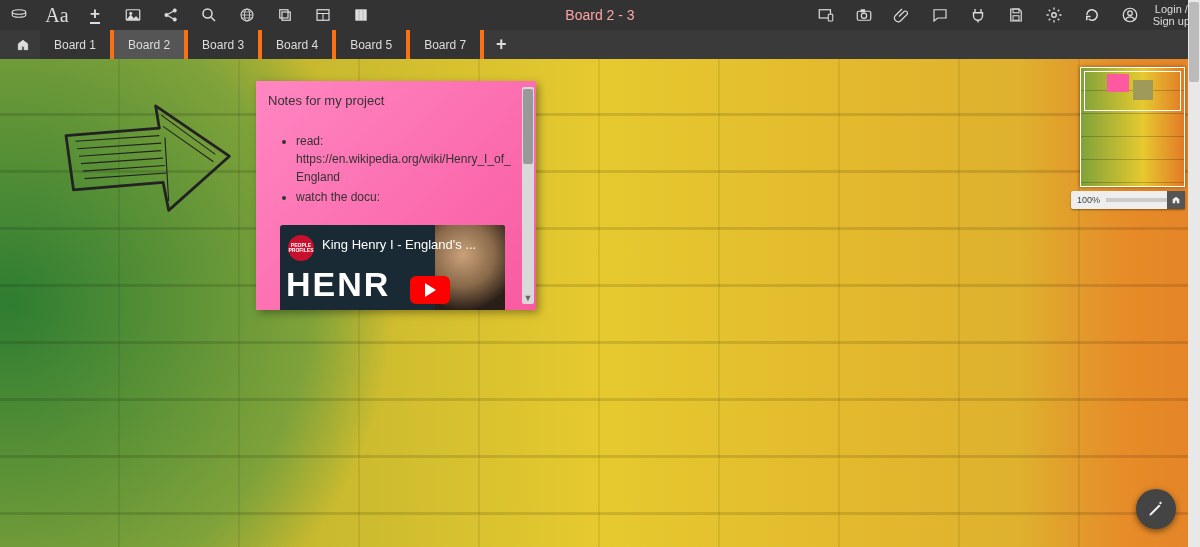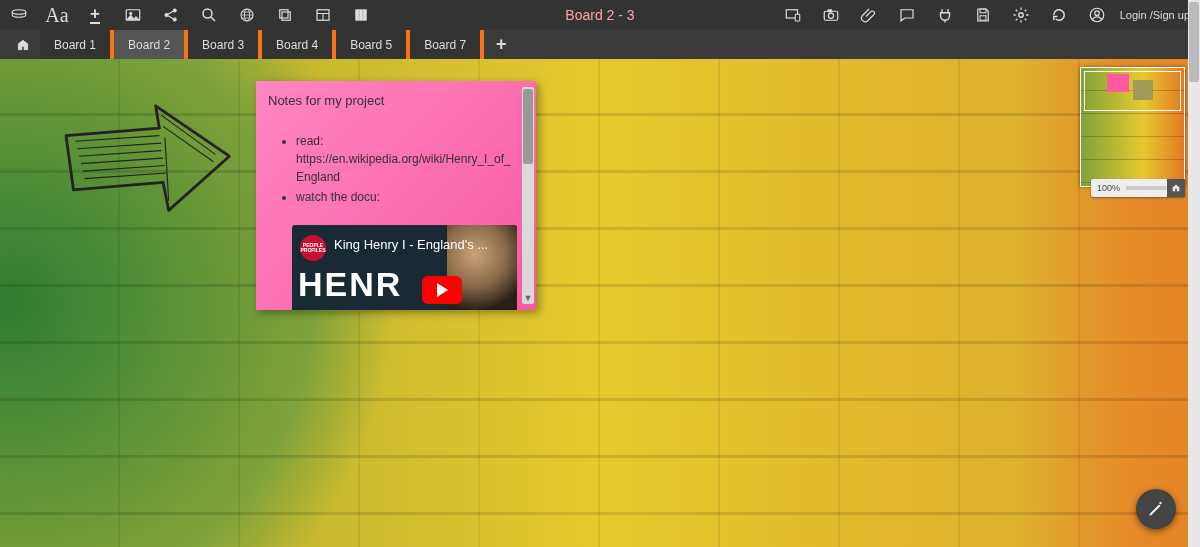--- a/index.html
+++ b/index.html
@@ -2,21 +2,21 @@
 <html><head>
 <meta charset="utf-8">
 <style>
 * { margin:0; padding:0; box-sizing:border-box; font-family:Arial,Helvetica,sans-serif; }
 html,body { width:1200px; height:547px; overflow:hidden; }
 .topbar { position:relative; background:#333; height:30px; display:flex; align-items:center; color:#ddd; font-size:13px; }
 .topbar .icon { width:38px; height:30px; display:flex; align-items:center; justify-content:center; cursor:pointer; }
 .topbar .icon svg { width:18px; height:18px; fill:#ddd; stroke:#ddd; }
 .topbar .title { position:absolute; left:50%; transform:translateX(-50%); font-size:14px; color:#fca5a5; }
 .right-group { margin-left:auto; display:flex; align-items:center; }
-.auth { display:flex; flex-direction:row; align-items:center; padding:0 10px 0 4px; font-size:11px; line-height:1.1; cursor:pointer;}
+.auth { display:flex; flex-direction:column; align-items:center; padding:0 10px 0 4px; font-size:11px; line-height:1.1; cursor:pointer;}
 .tabbar { background:#3a3a3a; height:29px; display:flex; align-items:stretch; padding-left:6px;}
 .home-tab { width:34px; display:flex;align-items:center;justify-content:center;cursor:pointer;}
 .home-tab svg{width:14px;height:14px;fill:#ddd;}
 .tab { padding:0 14px; display:flex; align-items:center; font-size:12px; color:#ddd; cursor:pointer; background:#333; border-right:4px solid #f97316;}
 .tab.active { background:#555;text-align:center; }
 .add-tab { width:34px; display:flex;align-items:center;justify-content:center;color:#ddd;font-size:18px;font-weight:bold;cursor:pointer;}
 .canvas { position:relative; width:1200px; height:488px; overflow:hidden; }
 .bg { position:absolute; inset:0; }
 .bg .layer { position:absolute; top:0; bottom:0; }
 .bg .green {left:-200px;width:700px;background:radial-gradient(circle at 30% 50%,#2e7d32 0%,#7fa23a 55%,rgba(127,162,58,0) 70%);}
@@ -25,21 +25,21 @@
 .brick-lines{position:absolute;inset:0;background:
   repeating-linear-gradient(to bottom, rgba(0,0,0,0) 0 54px, rgba(0,0,0,0.2) 54px 57px),
   repeating-linear-gradient(to right, rgba(0,0,0,0) 0 118px, rgba(0,0,0,0.12) 118px 120px);
   opacity:0.6;}
 .arrow-sketch{position:absolute;left:55px;top:30px;width:190px;height:140px;}
 .note{position:absolute;box-shadow:3px 3px 8px rgba(0,0,0,0.35);}
 .note-pink{left:256px;top:22px;width:280px;height:229px;background:linear-gradient(135deg,#ff86c2,#f85aa0);padding:12px 22px 8px 12px;font-size:12px;color:#333;overflow:hidden;}
 .note-pink .note-title{font-size:13px;margin-bottom:24px;}
 .note-pink ul{list-style:disc;padding-left:28px;line-height:1.5;}
 .note-pink ul li{margin-bottom:2px;word-break:break-word;}
-.video-thumb{position:absolute;left:36px;bottom:0;width:225px;height:85px;background:#1a2a35;border-radius:3px 3px 0 0;overflow:hidden;color:#fff;}
+.video-thumb{position:absolute;left:24px;bottom:0;width:225px;height:85px;background:#1a2a35;border-radius:3px 3px 0 0;overflow:hidden;color:#fff;}
 .video-thumb .badge{position:absolute;left:8px;top:10px;width:26px;height:26px;border-radius:50%;background:#c8102e;display:flex;align-items:center;justify-content:center;font-size:5px;font-weight:bold;text-align:center;line-height:1;}
 .video-thumb .vt-title{position:absolute;left:42px;top:12px;font-size:13px;}
 .video-thumb .vt-big{position:absolute;left:6px;top:40px;font-size:34px;font-weight:900;letter-spacing:2px;color:#fff;}
 .video-thumb .face{position:absolute;right:0;top:0;width:70px;height:85px;background:radial-gradient(circle at 40% 35%,#caa27a 0%,#8a6a4a 45%,#2a1f18 80%);}
 .video-thumb .play{position:absolute;right:55px;bottom:6px;width:40px;height:28px;background:#ff0000;border-radius:6px;display:flex;align-items:center;justify-content:center;}
 .video-thumb .play::after{content:"";border-left:11px solid #fff;border-top:7px solid transparent;border-bottom:7px solid transparent;}
 .scrollbar{position:absolute;right:2px;top:6px;width:12px;bottom:6px;background:#d9d9d9;border-radius:2px;}
 .scrollbar .thumb{position:absolute;left:1px;right:1px;top:2px;height:75px;background:#999;border-radius:2px;}
 .scrollbar .arr{position:absolute;left:0;right:0;height:12px;display:flex;align-items:center;justify-content:center;color:#666;font-size:9px;}
 .scrollbar .arr.up{top:0;} .scrollbar .arr.dn{bottom:0;}
@@ -48,21 +48,21 @@
 .art-img .sky{position:absolute;inset:0;background:linear-gradient(#d9e0de,#c7cec8 55%,#7a8f6a 55%,#4a5d3f);}
 .art-img .house{position:absolute;left:20px;top:55px;width:125px;height:60px;background:#6b4a3a;}
 .art-img .roof{position:absolute;left:18px;top:32px;width:130px;height:30px;background:#3b3b3b;clip-path:polygon(8% 100%,20% 0,35% 100%,50% 0,65% 100%,80% 0,92% 100%);}
 .art-img .win{position:absolute;width:14px;height:18px;background:#2a2a2a;border:1px solid #cbb;}
 .note-yellow .caption{font-size:12.5px;}
 .minimap{position:absolute;right:15px;top:8px;width:105px;height:120px;background:linear-gradient(90deg,#7fa23a,#e6c92f 60%,#e27a26);border:1px solid #fff;box-shadow:0 0 4px rgba(0,0,0,0.4);}
 .minimap .view{position:absolute;left:3px;top:3px;right:3px;height:40px;border:1px solid #fff;}
 .minimap .mm-pink{position:absolute;left:26px;top:6px;width:22px;height:18px;background:#ff5aa0;}
 .minimap .mm-yel{position:absolute;left:52px;top:12px;width:20px;height:20px;background:#a09a5a;}
 .minimap .lines{position:absolute;inset:0;background:repeating-linear-gradient(to bottom,rgba(0,0,0,0) 0 22px,rgba(0,0,0,0.2) 22px 23px);}
-.zoom-ctrl{position:absolute;right:15px;top:120px;height:18px;width:94px;display:flex;align-items:center;background:#eee;font-size:9px;border-radius:2px;box-shadow:0 1px 2px rgba(0,0,0,0.4);}
+.zoom-ctrl{position:absolute;right:15px;top:132px;height:18px;width:114px;display:flex;align-items:center;background:#eee;font-size:9px;border-radius:2px;box-shadow:0 1px 2px rgba(0,0,0,0.4);}
 .zoom-ctrl .zlbl{padding:0 6px;color:#444;}
 .zoom-ctrl .track{flex:1;height:4px;background:#ccc;position:relative;}
 .zoom-ctrl .zhome{width:18px;height:18px;background:#555;display:flex;align-items:center;justify-content:center;}
 .zoom-ctrl .zhome svg{width:10px;height:10px;fill:#eee;}
 .fab{position:absolute;right:24px;bottom:18px;width:40px;height:40px;border-radius:50%;background:#444;display:flex;align-items:center;justify-content:center;box-shadow:0 2px 6px rgba(0,0,0,0.5);cursor:pointer;}
 .fab svg{width:18px;height:18px;fill:#eee;}
 .main-scroll{position:absolute;right:0;top:0;width:12px;height:547px;background:#e8e8e8;}
 .main-scroll .th{position:absolute;left:1px;right:1px;top:2px;height:80px;background:#bbb;border-radius:2px;}
 </style>
 </head>

